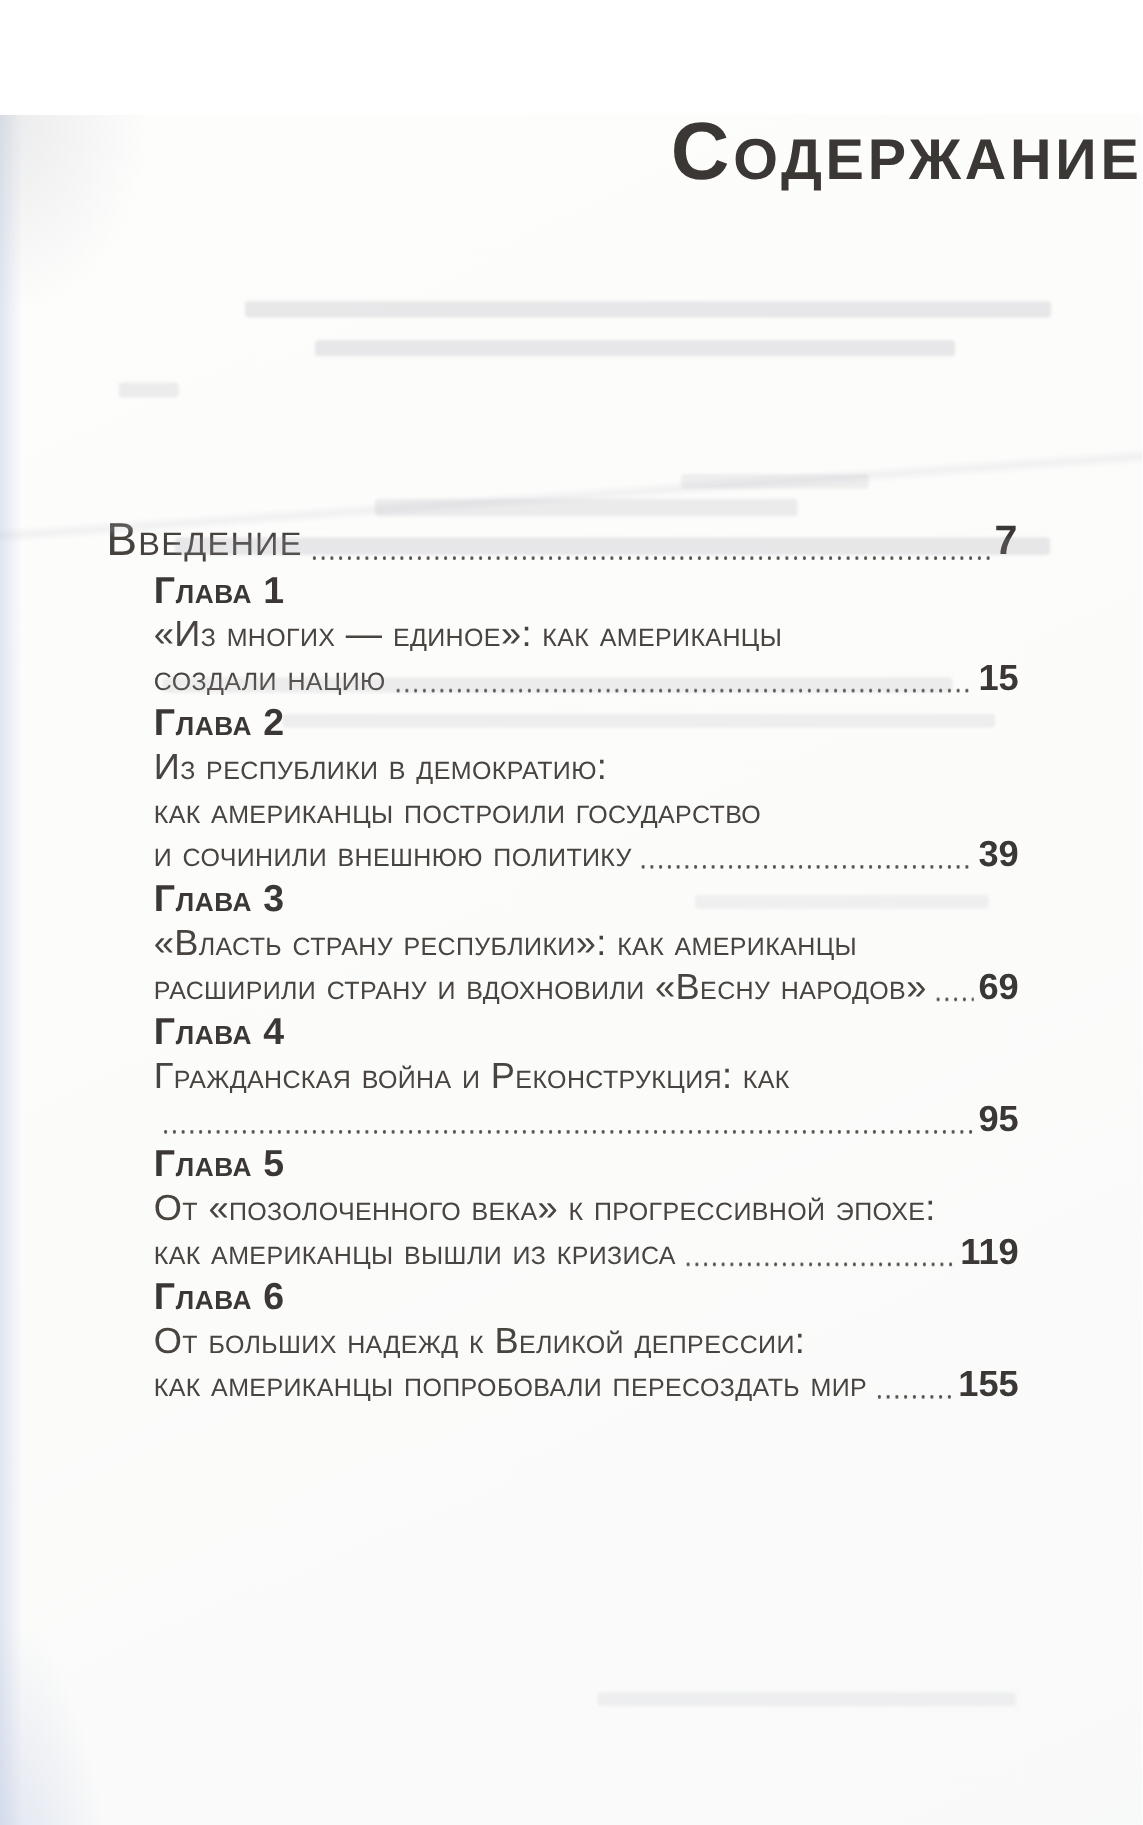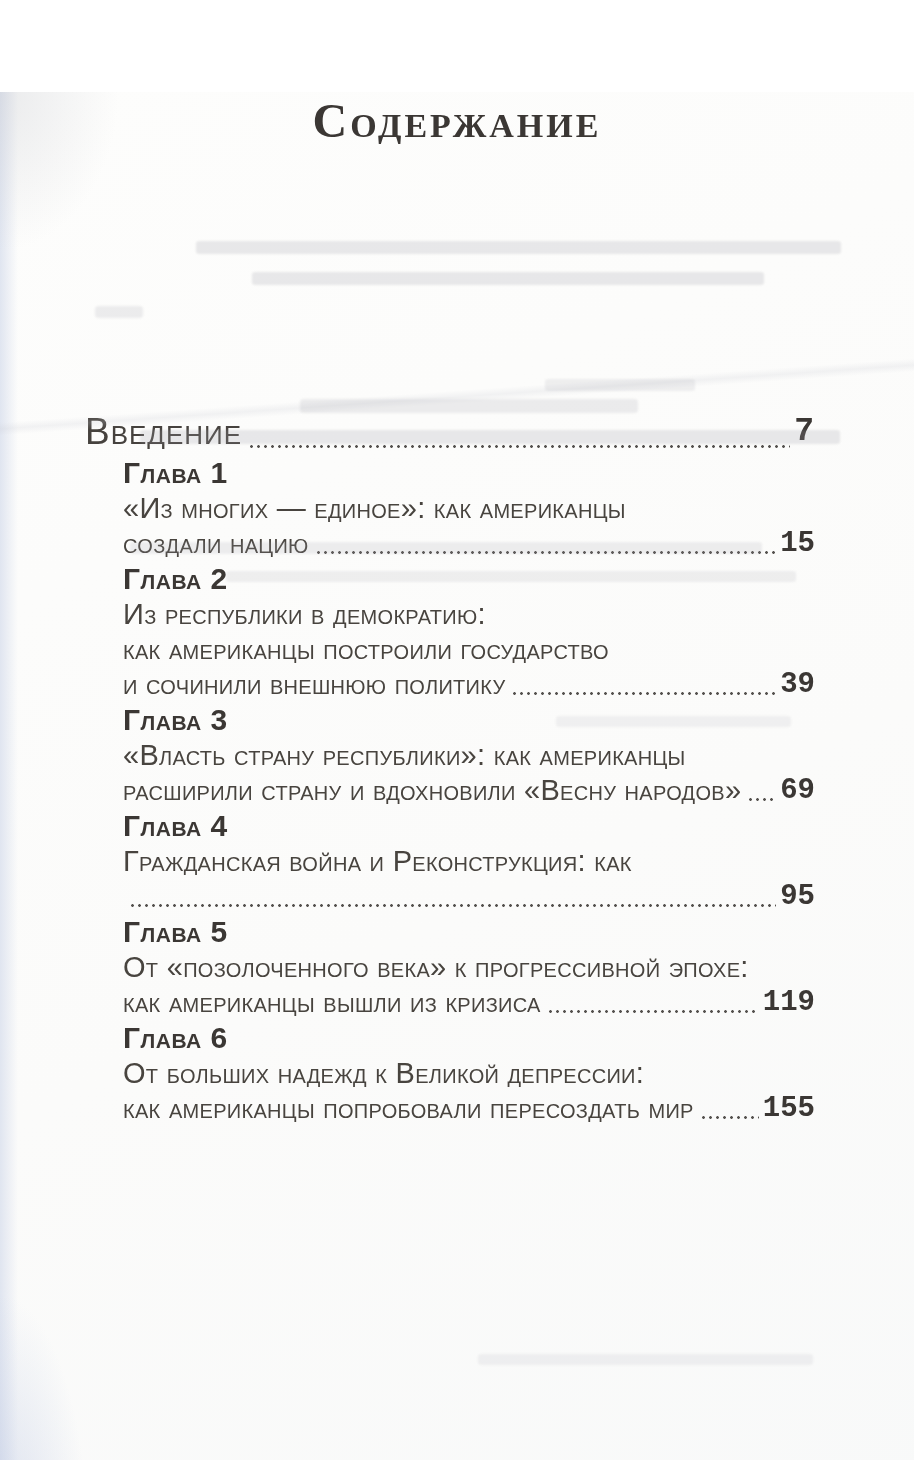--- a/index.html
+++ b/index.html
@@ -45,45 +45,45 @@
   .g4{left:545px;top:287px;width:150px;height:12px;opacity:.7;}
   .g5{left:300px;top:307px;width:338px;height:14px;opacity:.8;}
   .g6{left:140px;top:338px;width:700px;height:14px;}
   .g7{left:130px;top:450px;width:632px;height:12px;opacity:.75;}
   .g8{left:226px;top:479px;width:570px;height:11px;opacity:.7;}
   .g9{left:556px;top:624px;width:235px;height:11px;opacity:.6;}
   .g10{left:478px;top:1262px;width:335px;height:11px;opacity:.6;}
 
   .title{
     margin:92px 0 0 0;
-    text-align:center;
-    font-family:Liberation Serif, serif;
+    text-align:right;
+    font-family:Liberation Sans, sans-serif;
     font-weight:bold;
     font-variant:small-caps;
-    font-size:48px;line-height:57px;
+    font-size:65px;line-height:57px;
     letter-spacing:3px;
     color:#3b3734;
   }
   .toc{margin:260px 99px 0 85px;}
   .entry-line{display:flex;align-items:center;}
   .etext{white-space:nowrap;}
   .leader{
     flex:1;height:3px;align-self:flex-end;
     margin:0 4px 7px 6px;
     background-image:radial-gradient(circle,#55524f 1.2px,rgba(0,0,0,0) 1.55px);
     background-size:7px 3px;background-repeat:repeat-x;background-position:left center;
   }
   .intro{
     font-variant:small-caps;
     font-size:37px;line-height:46px;
     letter-spacing:1px;color:#46423e;
   }
   .intro .pagenum{font-size:33px;}
   .pagenum{
-    font-family:Liberation Mono, monospace;
+    font-family:Liberation Sans, sans-serif;
     font-weight:bold;font-size:29px;
     color:#3b3734;white-space:nowrap;
   }
   .chapter{padding-left:38px;}
   .ch-heading{
     font-variant:small-caps;font-weight:bold;
     font-size:30px;line-height:36px;
     letter-spacing:.5px;color:#3b3734;
   }
   .ch-line,.chapter .etext{

